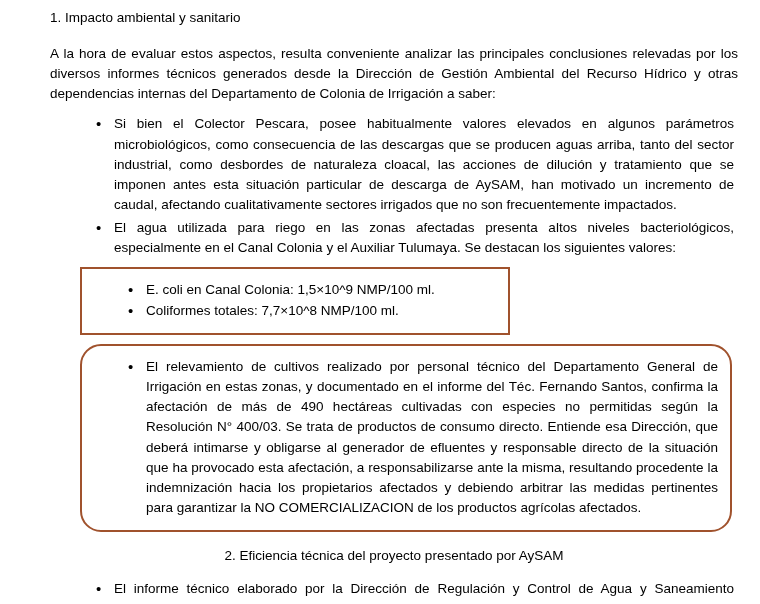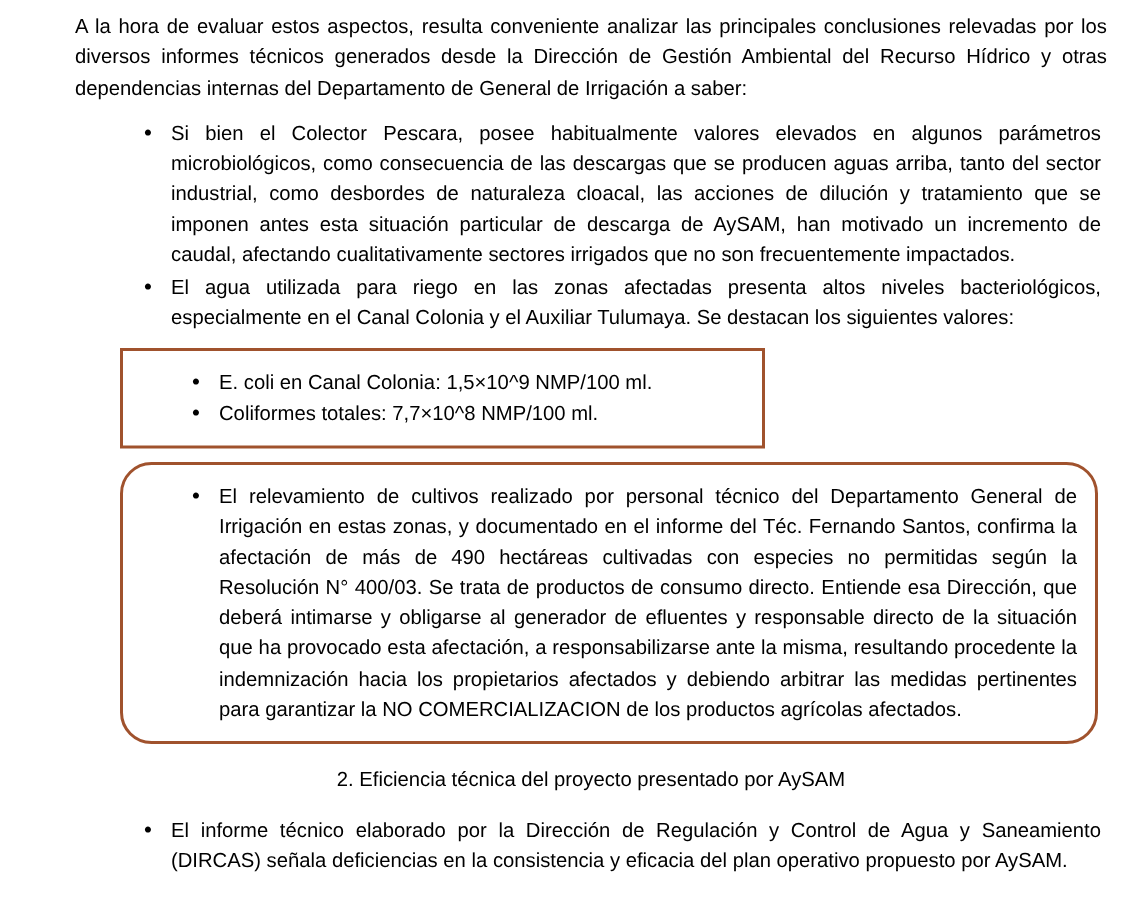--- a/index.html
+++ b/index.html
@@ -80,22 +80,23 @@
     line-height: 1.45;
     margin: 14px 0 14px 6px;
     text-align: center;
   }
 </style>
 </head>
 <body>
 
 <div class="page">
 
+  <div class="section-heading">1. Impacto ambiental y sanitario</div>
 
-  <div class="para">A la hora de evaluar estos aspectos, resulta conveniente analizar las principales conclusiones relevadas por los diversos informes técnicos generados desde la Dirección de Gestión Ambiental del Recurso Hídrico y otras dependencias internas del Departamento de General de Irrigación a saber:</div>
+  <div class="para">A la hora de evaluar estos aspectos, resulta conveniente analizar las principales conclusiones relevadas por los diversos informes técnicos generados desde la Dirección de Gestión Ambiental del Recurso Hídrico y otras dependencias internas del Departamento de Colonia de Irrigación a saber:</div>
 
   <ul class="bullets">
     <li>Si bien el Colector Pescara, posee habitualmente valores elevados en algunos parámetros microbiológicos, como consecuencia de las descargas que se producen aguas arriba, tanto del sector industrial, como desbordes de naturaleza cloacal, las acciones de dilución y tratamiento que se imponen antes esta situación particular de descarga de AySAM, han motivado un incremento de caudal, afectando cualitativamente sectores irrigados que no son frecuentemente impactados.</li>
     <li>El agua utilizada para riego en las zonas afectadas presenta altos niveles bacteriológicos, especialmente en el Canal Colonia y el Auxiliar Tulumaya. Se destacan los siguientes valores:</li>
   </ul>
 
   <div class="boxed boxed-1">
     <ul class="bullets">
       <li>E. coli en Canal Colonia: 1,5×10^9 NMP/100 ml.</li>
       <li>Coliformes totales: 7,7×10^8 NMP/100 ml.</li>

